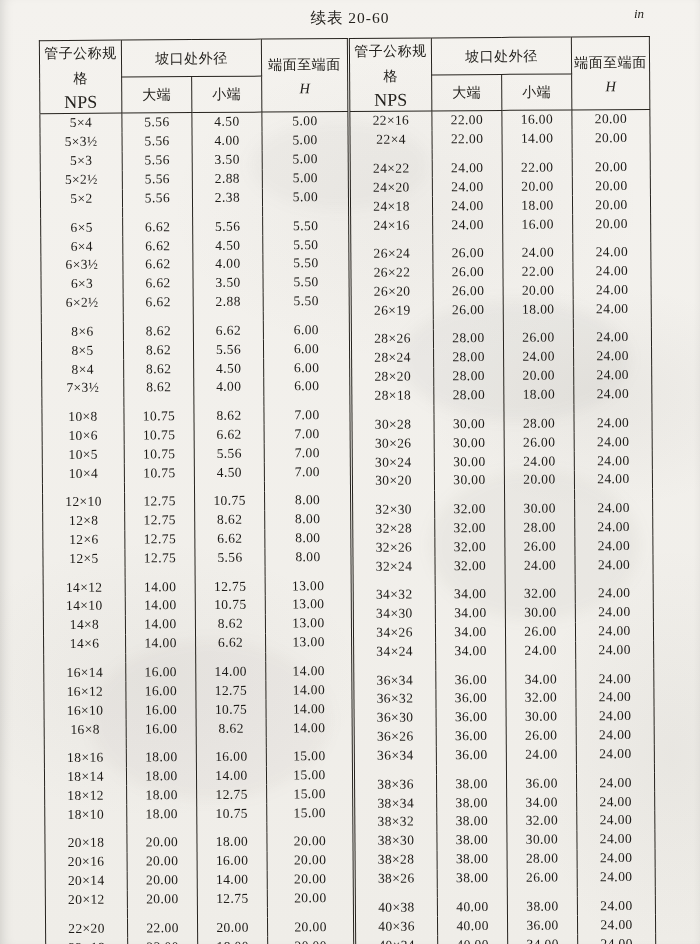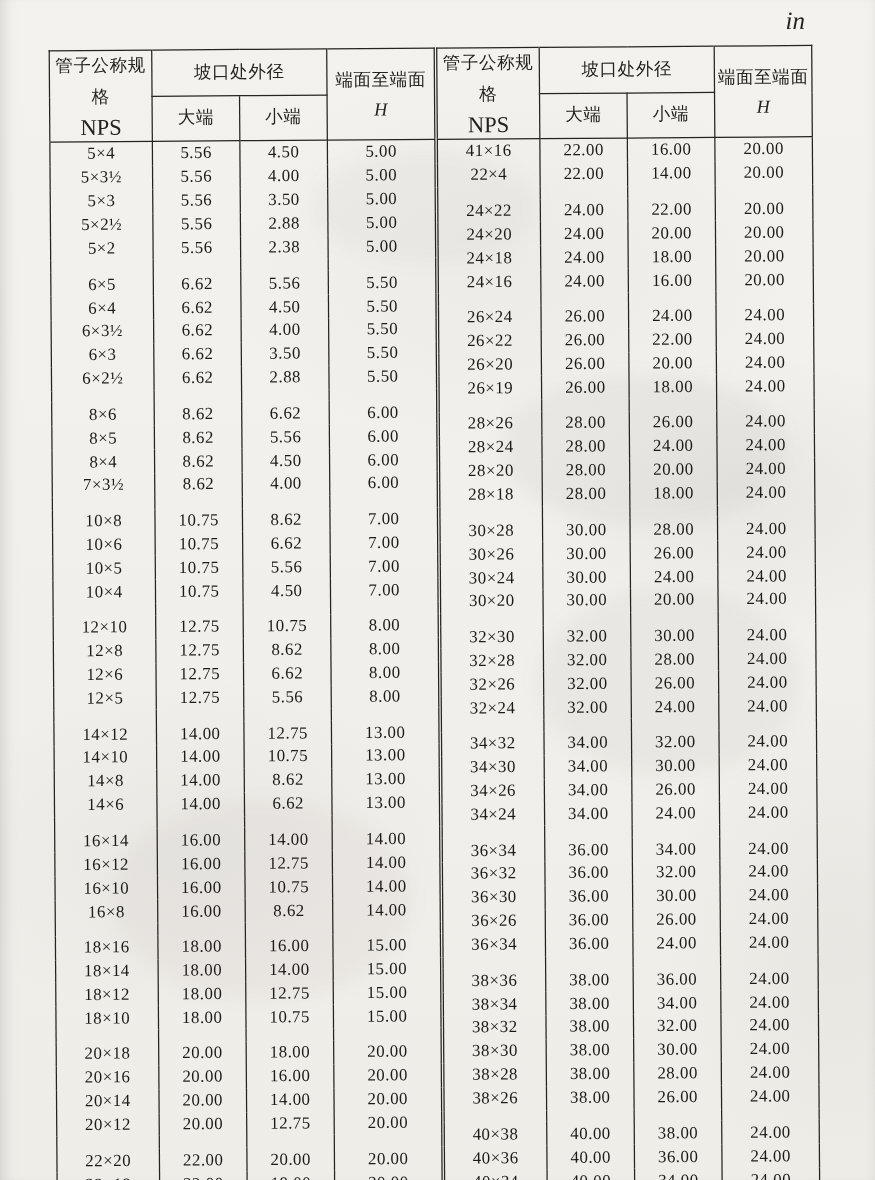--- a/index.html
+++ b/index.html
@@ -21,21 +21,21 @@
   .s2{left:430px;top:470px;width:210px;height:150px;background:rgba(105,102,95,.055);}
   .s3{left:90px;top:640px;width:240px;height:160px;background:rgba(105,102,95,.045);}
   .s4{left:250px;top:120px;width:180px;height:90px;background:rgba(105,102,95,.04);}
 
   .page-header{position:absolute;top:8px;left:0;width:100%;height:30px;}
   .page-title{
     display:block;text-align:center;font-size:15.5px;letter-spacing:1px;
     color:#24221e;
   }
   .unit-label{
-    position:absolute;right:56px;top:-2px;font-size:20px;font-style:italic;color:#24221e;
+    position:absolute;right:56px;top:-2px;font-size:13px;font-style:italic;color:#24221e;
   }
 
   .scan{position:absolute;left:42px;top:38px;transform:rotate(-0.4deg);transform-origin:50% 50%;}
   .tables{display:flex;gap:1px;}
   table{
     border-collapse:collapse;table-layout:fixed;
     background:transparent;
   }
   table.left{width:308px;}
   table.right{width:300px;}
@@ -63,20 +63,21 @@
 </head>
 <body>
 
 <div class="page">
   <div class="smudge s1"></div>
   <div class="smudge s2"></div>
   <div class="smudge s3"></div>
   <div class="smudge s4"></div>
 
   <div class="page-header">
+    <span class="page-title">续表 20-60</span>
     <span class="unit-label">in</span>
   </div>
 
   <div class="scan">
     <div class="tables">
 
       <table class="left">
         <colgroup>
             <col style="width:82px">
             <col style="width:70px">
@@ -429,21 +430,21 @@
             <th>
               <div class="cn">大端</div>
             </th>
             <th>
               <div class="cn">小端</div>
             </th>
           </tr>
         </thead>
         <tbody>
             <tr>
-              <td>41×16</td>
+              <td>22×16</td>
               <td>22.00</td>
               <td>16.00</td>
               <td>20.00</td>
             </tr>
             <tr>
               <td>22×4</td>
               <td>22.00</td>
               <td>14.00</td>
               <td>20.00</td>
             </tr>

